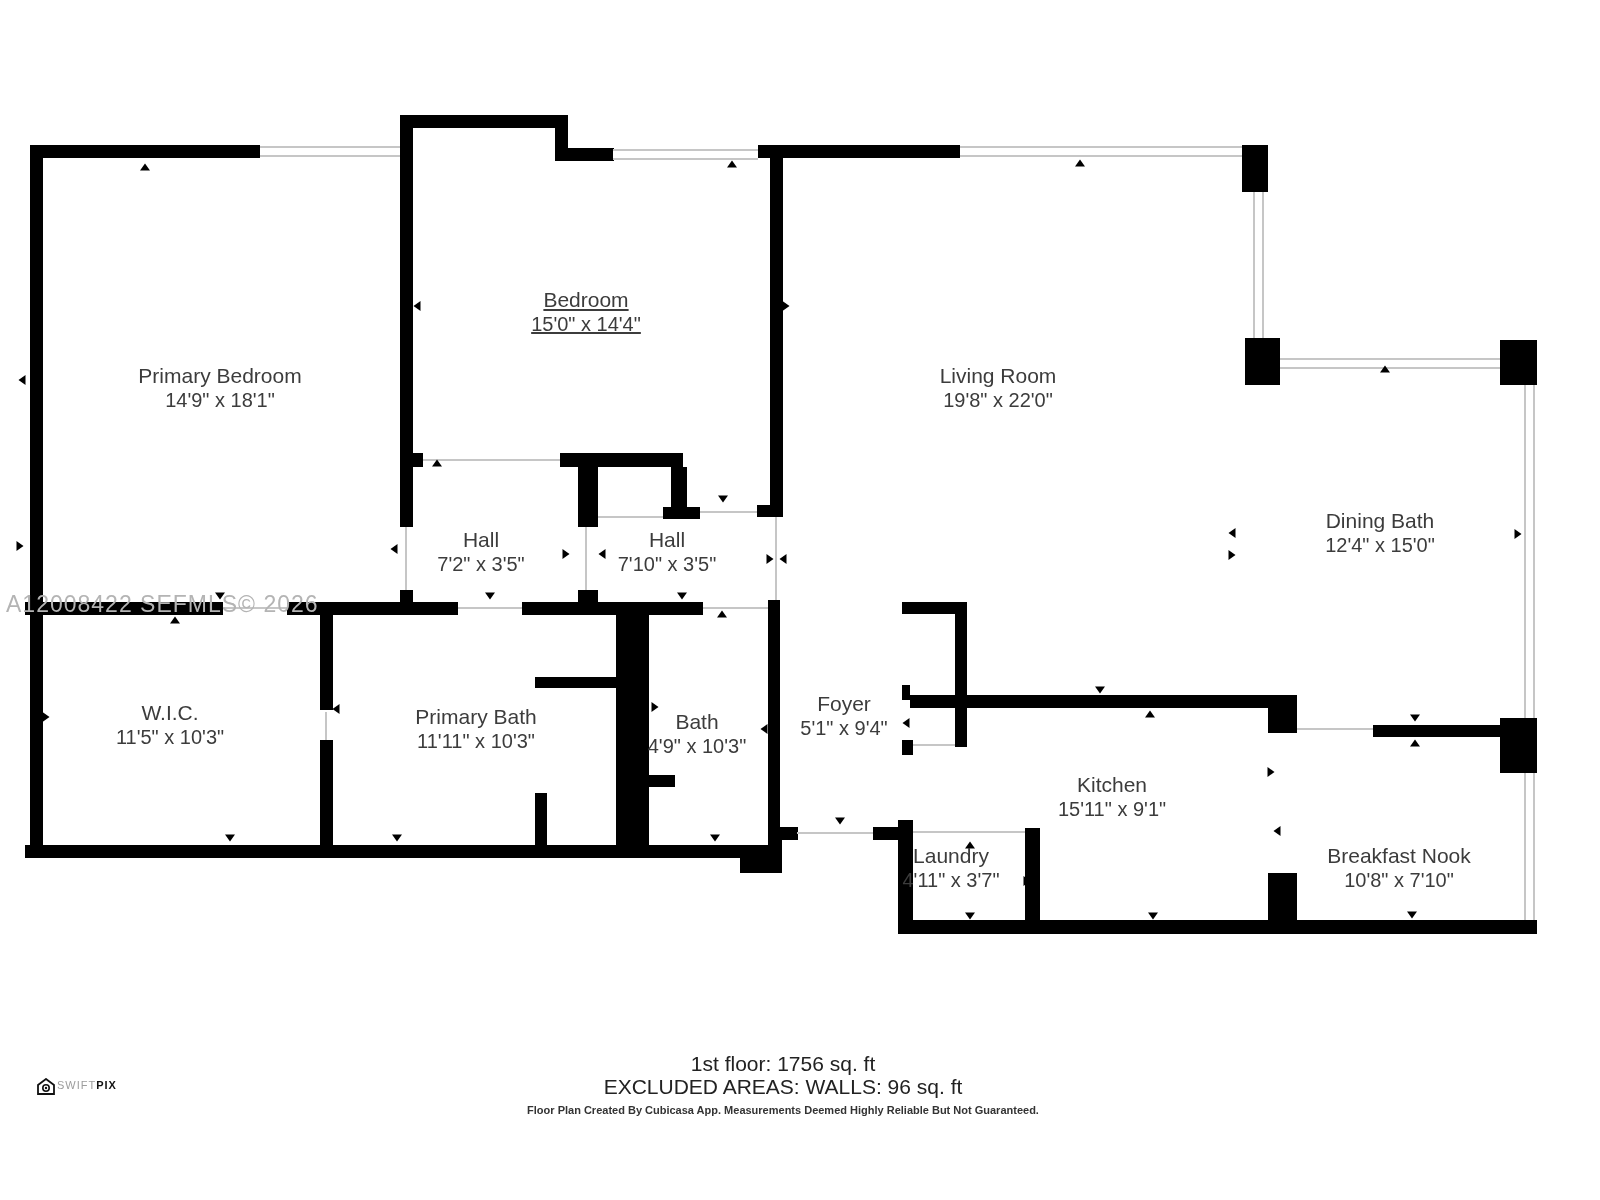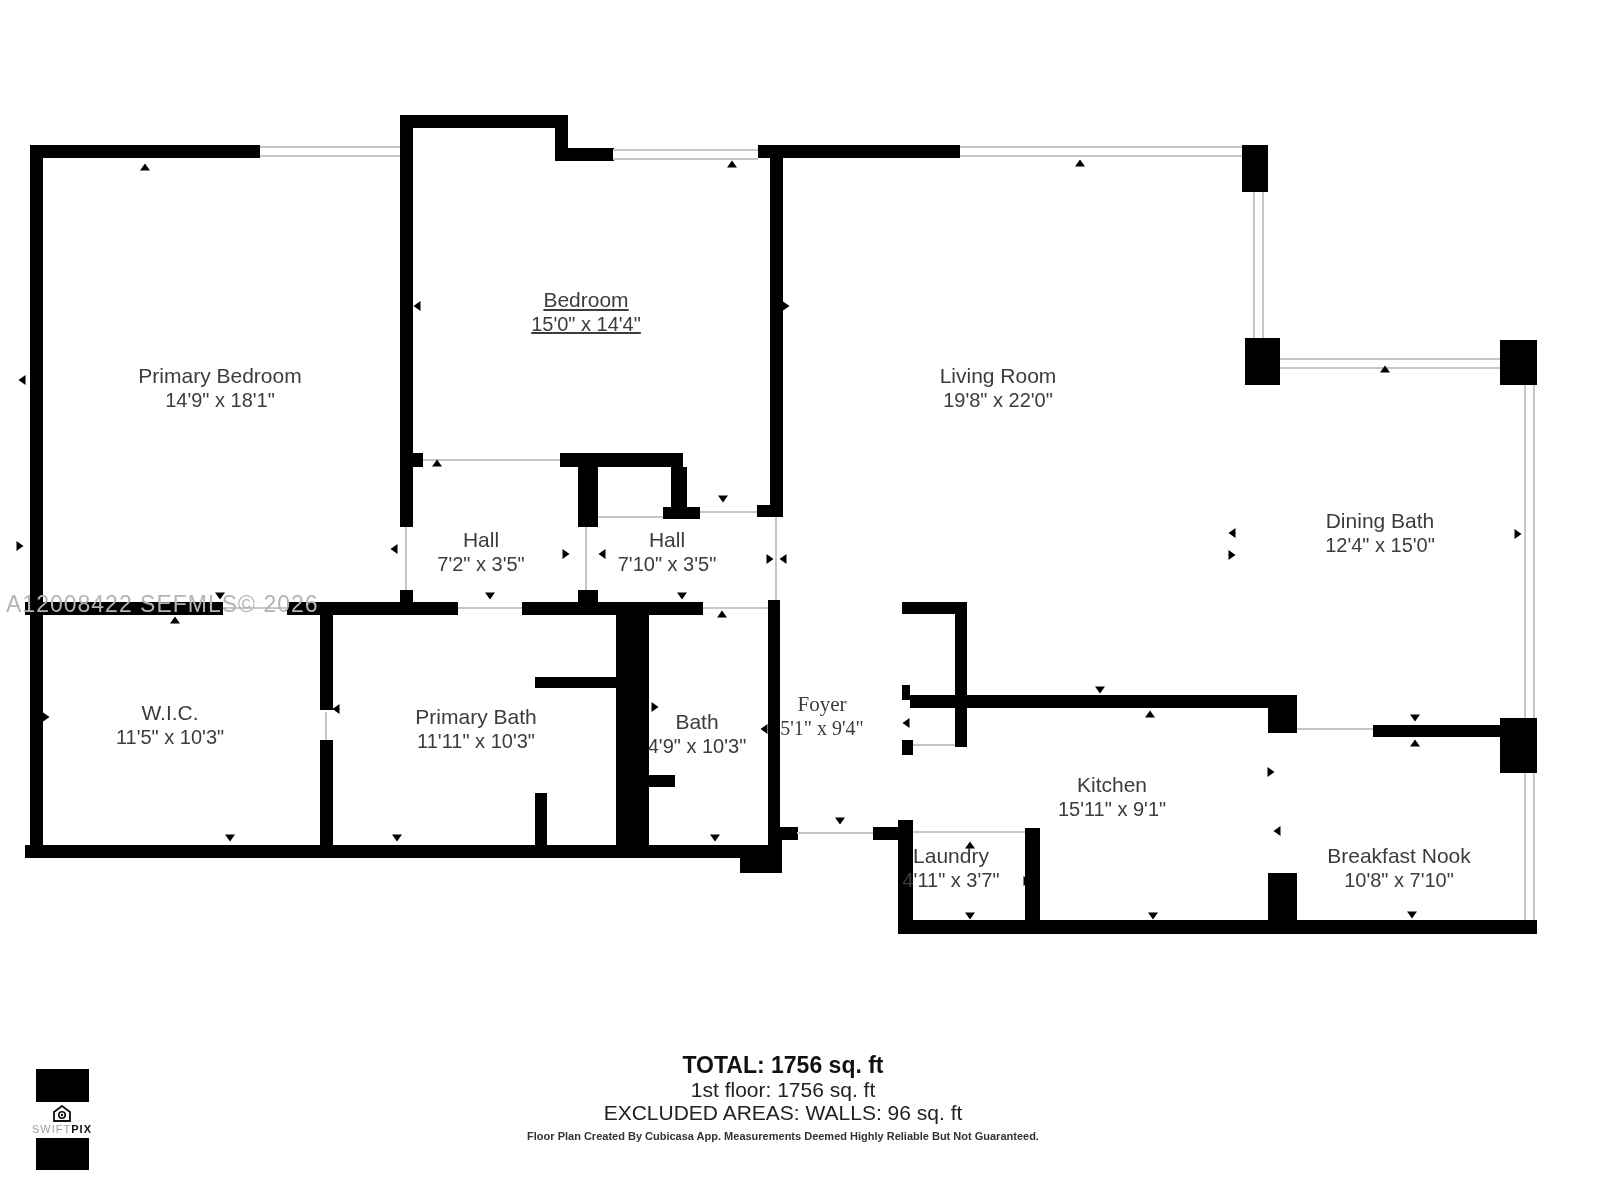--- a/index.html
+++ b/index.html
@@ -27,21 +27,21 @@
   }
   .footer{
     position:absolute;left:0;top:1052px;width:1566px;z-index:2;
     text-align:center;color:#111;
   }
   .footer .total{font-size:23px;font-weight:bold;line-height:26px;}
   .footer .line{font-size:21px;line-height:23px;color:#222;}
   .footer .disclaimer{font-size:11px;font-weight:bold;margin-top:6px;color:#333;}
   .logo{
     position:absolute;left:35px;top:1069px;width:54px;z-index:2;
-    display:flex;flex-direction:column;align-items:center;text-align:center;
+    display:flex;flex-direction:row;align-items:center;text-align:center;
   }
   .logo .block{width:53px;height:33px;background:#000;}
   .logo .block.bottom{height:32px;}
   .logo .icon-wrap{height:18px;display:flex;align-items:center;justify-content:center;margin-top:2px;}
   .logo .brand{font-size:11px;line-height:13px;letter-spacing:1px;margin:1px 0 2px 0;white-space:nowrap;}
   .logo .brand .lt{color:#9d9d9d;font-weight:400;}
   .logo .brand .dk{color:#111;font-weight:bold;}
 </style>
 </head>
 <body>
@@ -216,42 +216,41 @@
         <span class="rdims">11'5" x 10'3"</span>
       </div>
       <div class="room-label" style="left: 476px; top: 729px;">
         <span class="rname">Primary Bath</span>
         <span class="rdims">11'11" x 10'3"</span>
       </div>
       <div class="room-label" style="left: 697px; top: 734px;">
         <span class="rname">Bath</span>
         <span class="rdims">4'9" x 10'3"</span>
       </div>
-      <div class="room-label" style="left: 822px; top: 716px; font-family: Liberation Serif, serif;">
+      <div class="room-label" style="left: 844px; top: 716px;">
         <span class="rname">Foyer</span>
         <span class="rdims">5'1" x 9'4"</span>
       </div>
       <div class="room-label" style="left: 1112px; top: 797px;">
         <span class="rname">Kitchen</span>
         <span class="rdims">15'11" x 9'1"</span>
       </div>
       <div class="room-label" style="left: 951px; top: 868px;">
         <span class="rname">Laundry</span>
         <span class="rdims">4'11" x 3'7"</span>
       </div>
       <div class="room-label" style="left: 1399px; top: 820px; margin-top: 48px;">
         <span class="rname">Breakfast Nook</span>
         <span class="rdims">10'8" x 7'10"</span>
       </div>
     </div>
 
   <div class="watermark">A12008422  SEFMLS© 2026</div>
 
   <div class="footer">
-    <div class="total">TOTAL: 1756 sq. ft</div>
     <div class="line">1st floor: 1756 sq. ft</div>
     <div class="line">EXCLUDED AREAS: WALLS: 96 sq. ft</div>
     <div class="disclaimer">Floor Plan Created By Cubicasa App. Measurements Deemed Highly Reliable But Not Guaranteed.</div>
   </div>
 
   <div class="logo">
     <div class="block"></div>
     <div class="icon-wrap">
       <svg width="22" height="17" viewBox="0 0 22 17">
         <path d="M3 16 L3 7 L11 1 L19 7 L19 16 Z" fill="none" stroke="#111" stroke-width="1.8"></path>

